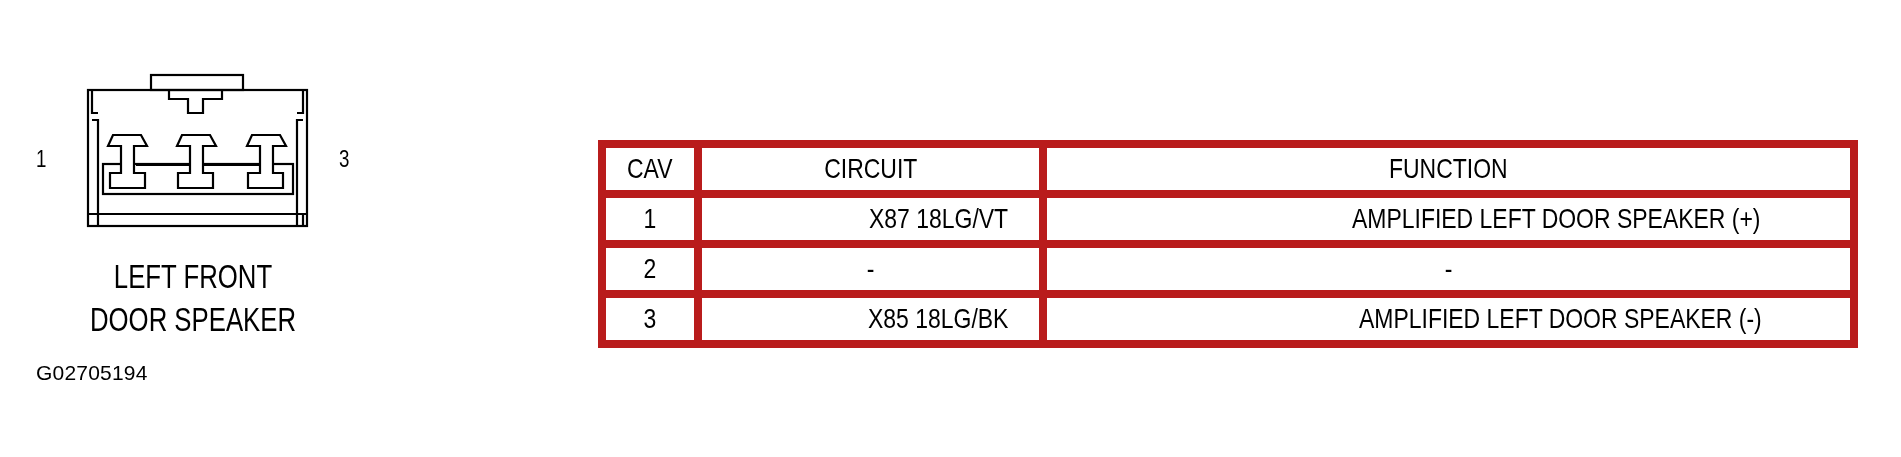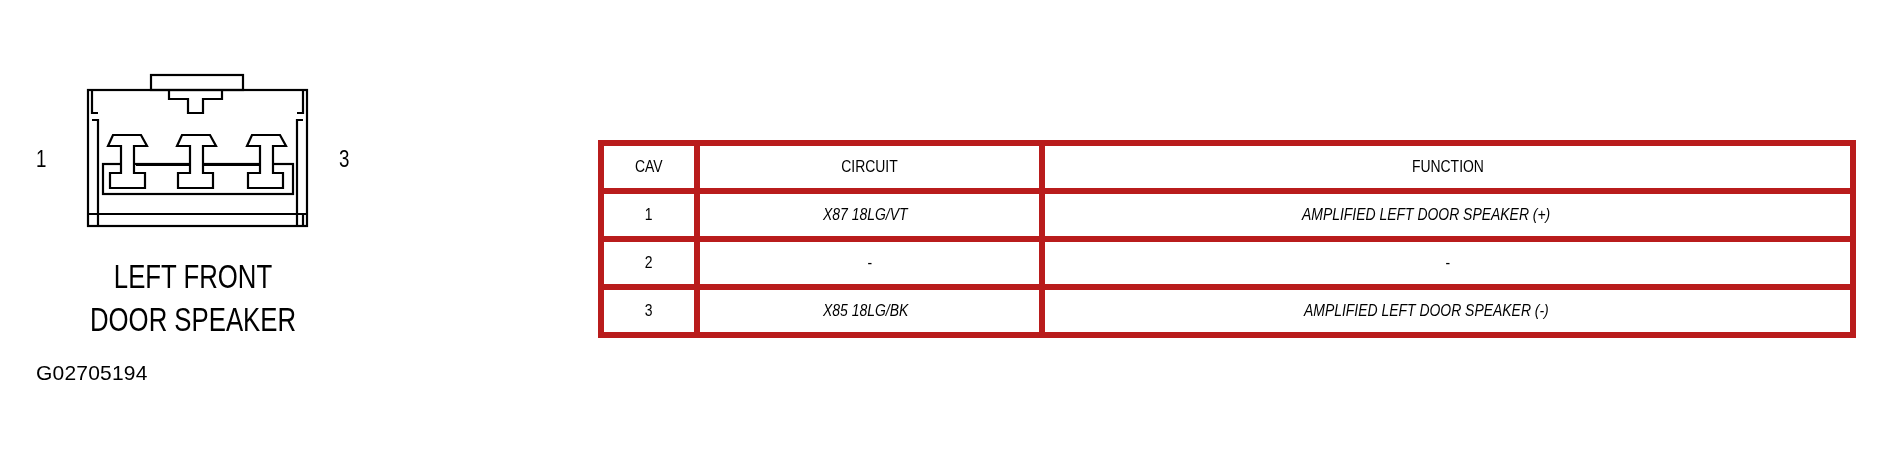--- a/index.html
+++ b/index.html
@@ -54,35 +54,35 @@
     
     .pinout-table {
       position: absolute;
       left: 598px;
       top: 140px;
       border-collapse: collapse;
       table-layout: fixed;
     }
     .pinout-table th,
     .pinout-table td {
-      border: 6px solid #b91c1c;
+      border: 8px solid #b91c1c;
       height: 42px;
       padding: 0;
       font-weight: normal;
-      font-size: 17px;
+      font-size: 28px;
       white-space: nowrap;
       overflow: visible;
     }
     .pinout-table .cell-inner {
       display: inline-block;
       transform: scaleX(0.82);
     }
     .pinout-table .c-center { text-align: center; }
     .pinout-table .c-center .cell-inner { transform-origin: center center; }
-    .pinout-table .c-left { text-align: center; padding-left: 11px; font-style: italic; }
+    .pinout-table .c-left { text-align: right; padding-left: 11px; }
     .pinout-table .c-left .cell-inner { transform-origin: left center; }
     .col-cav { width: 96px; }
     .col-circuit { width: 345px; }
     .col-function { width: 811px; }
   </style>
 </head>
 <body>
 
 <svg id="connector-svg" width="400" height="250" viewBox="0 0 400 250">
   <g fill="none" stroke="#000" stroke-width="2.2" stroke-linejoin="miter">

